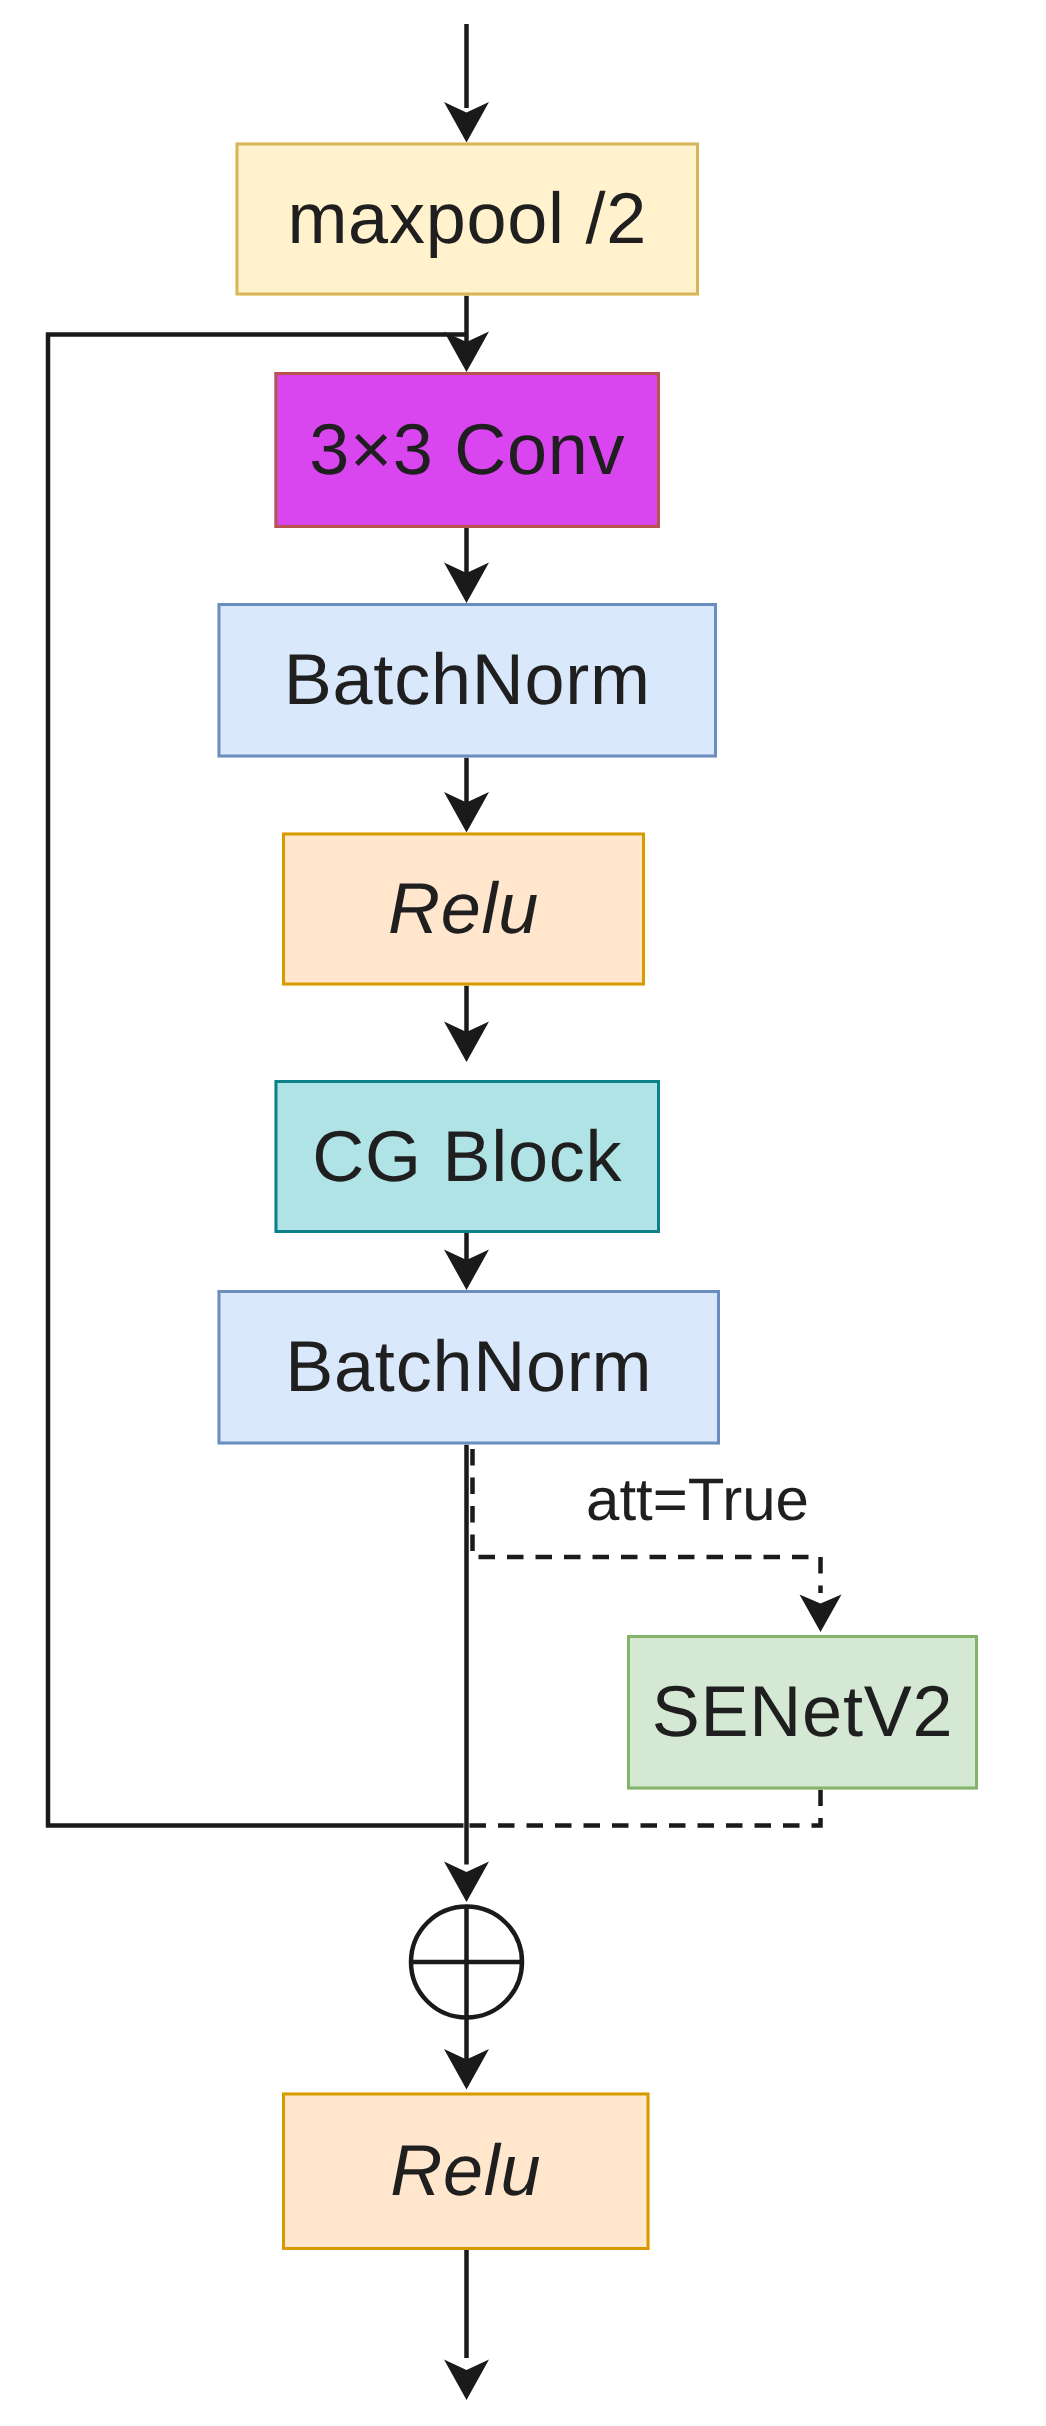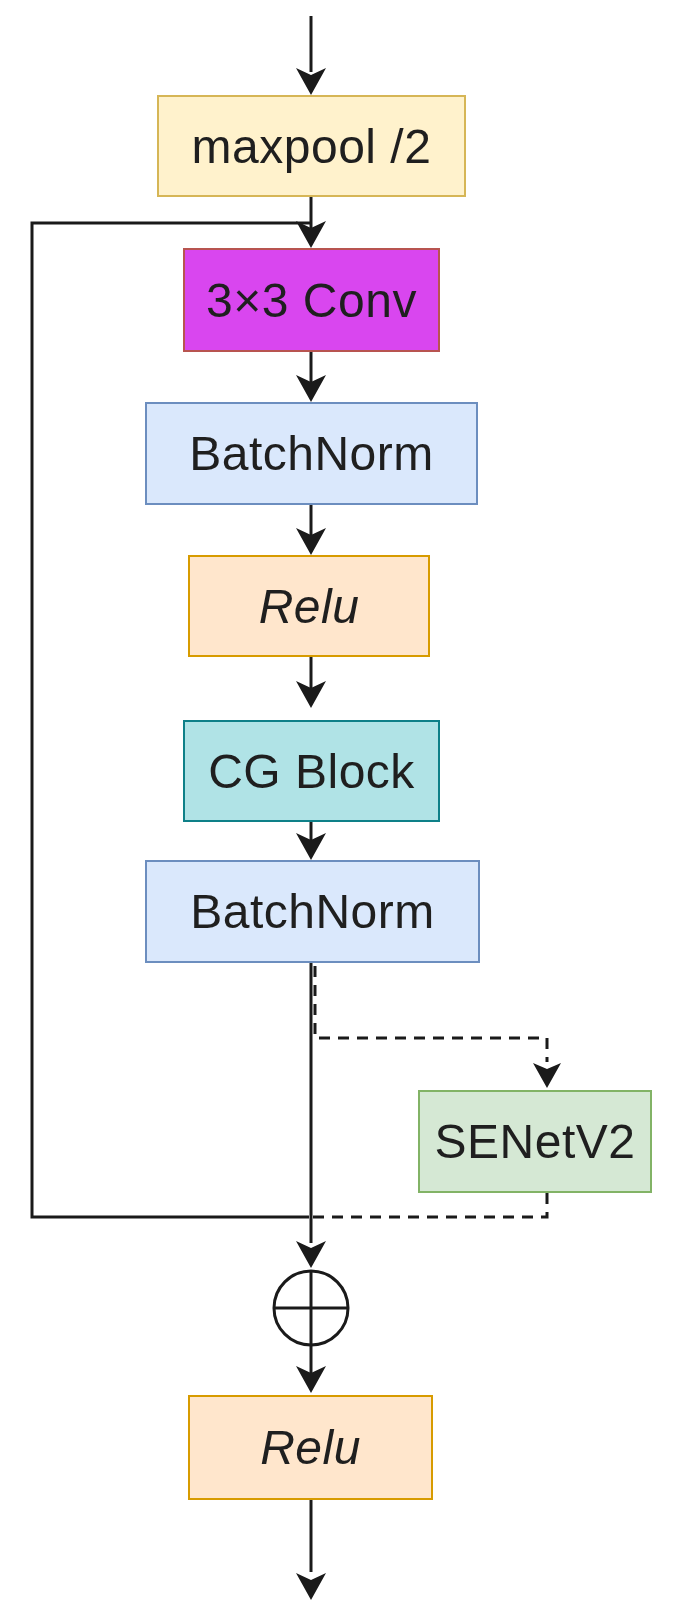--- a/index.html
+++ b/index.html
@@ -117,14 +117,15 @@
   </div>
 
   <div class="node green" style="left:418px; top:1090px; width:234px; height:103px;">
     <span>SENetV2</span>
   </div>
 
   <div class="node orange" style="left:188px; top:1395px; width:245px; height:105px;">
     <span>Relu</span>
   </div>
 
+  <div class="edge-label">att=True</div>
 
 </div>
 
 </body></html>

